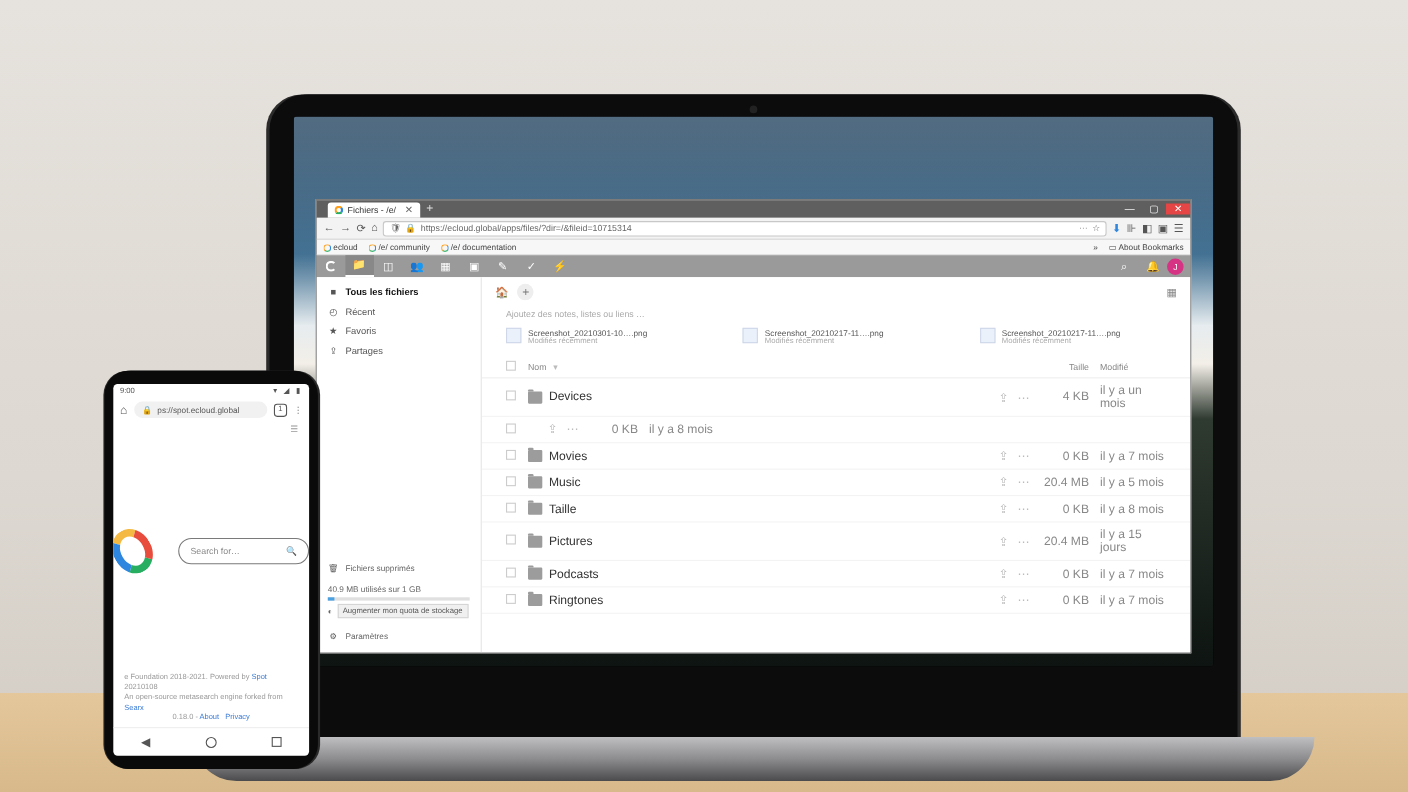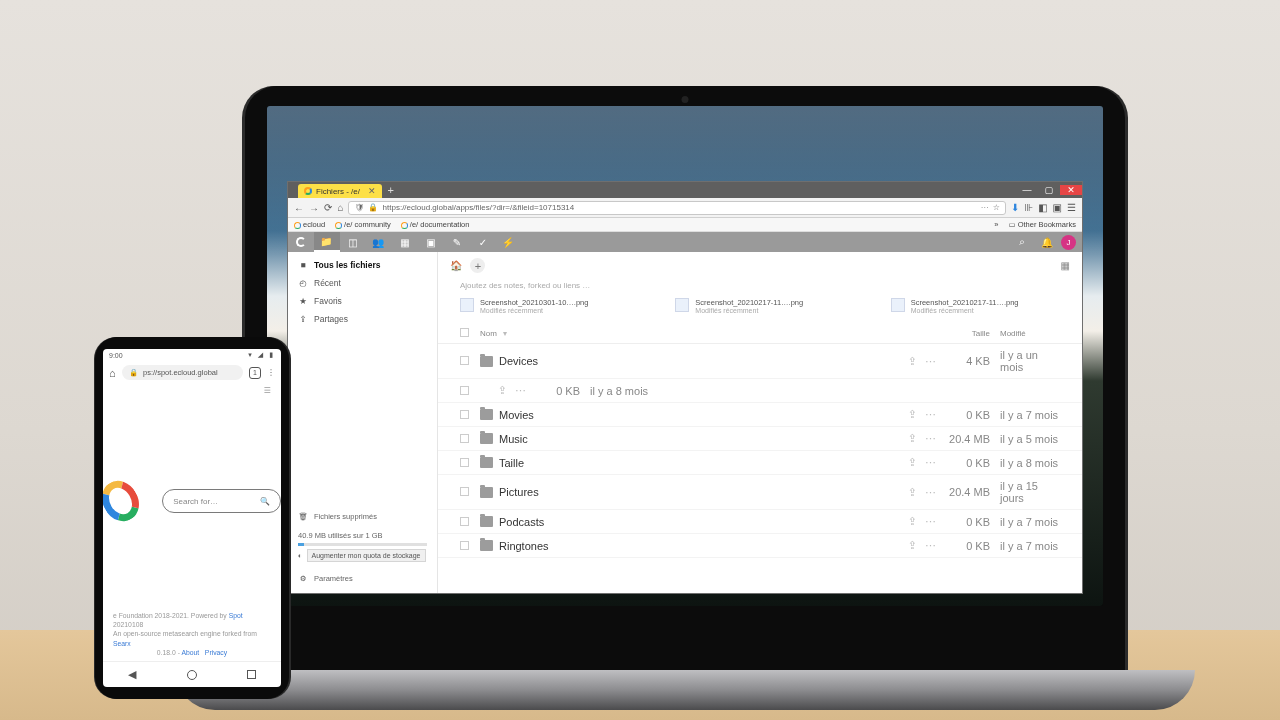--- a/index.html
+++ b/index.html
@@ -15,21 +15,21 @@
 .laptop .wallpaper { position: absolute; inset: 0; background:
   linear-gradient(180deg, rgba(255,255,255,.25) 0%, rgba(255,255,255,0) 30%),
   linear-gradient(180deg, #183a57 0%, #3b6b8e 25%, #e6ecef 38%, #f3efe8 45%, #2f3a30 55%, #0d1411 100%);
 }
 .laptop .base { position: absolute; left: -70px; right: -70px; bottom: -14px; height: 40px; background: linear-gradient(180deg, #bfbfc2 0%, #8c8c8f 50%, #4b4b4d 100%); border-radius: 0 0 70px 70px; }
 .laptop .notch { position: absolute; left: 50%; top: 10px; transform: translateX(-50%); width: 7px; height: 7px; background: #222; border-radius: 50%; }
 
 
 .bwin { position: absolute; left: 20px; right: 20px; top: 75px; bottom: 12px; background: #fff; border: 1px solid #6f6f6f; font-size: 9px; color: #555; display: flex; flex-direction: column; }
 .tabbar { display: flex; align-items: center; height: 16px; background: #5f5f5f; }
-.tab { display: flex; align-items: center; gap: 4px; background: #fde047; height: 14px; padding: 0 6px; border-radius: 3px 3px 0 0; margin-top: 2px; margin-left: 10px; font-size: 8px; color: #333; }
+.tab { display: flex; align-items: center; gap: 4px; background: #ffffff; height: 14px; padding: 0 6px; border-radius: 3px 3px 0 0; margin-top: 2px; margin-left: 10px; font-size: 8px; color: #333; }
 .tab .e { width: 8px; height: 8px; border: 2px solid #ff9f1c; border-right-color: #2e86de; border-bottom-color: #27ae60; border-radius: 50%; font-size: 0; }
 .tab .x { font-size: 9px; color: #666; margin-left: 4px; }
 .newtab { color: #ddd; margin-left: 6px; font-size: 11px; }
 .wctrl { margin-left: auto; display: flex; }
 .wctrl span { width: 22px; text-align: center; color: #fff; font-size: 9px; }
 .wctrl .close { background: #e64545; }
 
 .addr { display: flex; align-items: center; height: 20px; background: #f3f3f3; padding: 0 6px; gap: 5px; border-bottom: 1px solid #d0d0d0; }
 .addr .ico { color: #555; font-size: 10px; }
 .urlbox { flex: 1; display: flex; align-items: center; background: #fff; border: 1px solid #c8c8c8; border-radius: 3px; height: 14px; padding: 0 5px; gap: 4px; color: #666; font-size: 8px; }
@@ -146,21 +146,21 @@
         <span class="rico">▣</span>
         <span class="rico">☰</span>
       </div>
 
       <div class="bmk">
         <span><span class="e"></span><span>ecloud</span></span>
         <span><span class="e"></span><span>/e/ community</span></span>
         <span><span class="e"></span><span>/e/ documentation</span></span>
         <span class="sp"></span>
         <span>»</span>
-        <span>▭ <span>Other Bookmarks</span></span>
+        <span>▭ <span>About Bookmarks</span></span>
       </div>
 
       <div class="apphdr">
         <div class="aitem">
             <span class="e"></span>
           </div>
         <div class="aitem active">
             <span>📁</span>
           </div>
         <div class="aitem">
@@ -236,21 +236,21 @@
           </div>
         </div>
 
         <div class="main">
           <div class="crumb">
             <span class="home">🏠</span>
             <span class="plus">+</span>
             <span class="sp"></span>
             <span class="grid">▦</span>
           </div>
-          <div class="notesbar">Ajoutez des notes, forked ou liens …</div>
+          <div class="notesbar">Ajoutez des notes, listes ou liens …</div>
           <div class="recent">
             <div class="ritem">
                 <div class="thumb"></div>
                 <div>
                   <div>Screenshot_20210301-10….png</div>
                   <div class="rsub">Modifiés récemment</div>
                 </div>
               </div>
             <div class="ritem">
                 <div class="thumb"></div>

